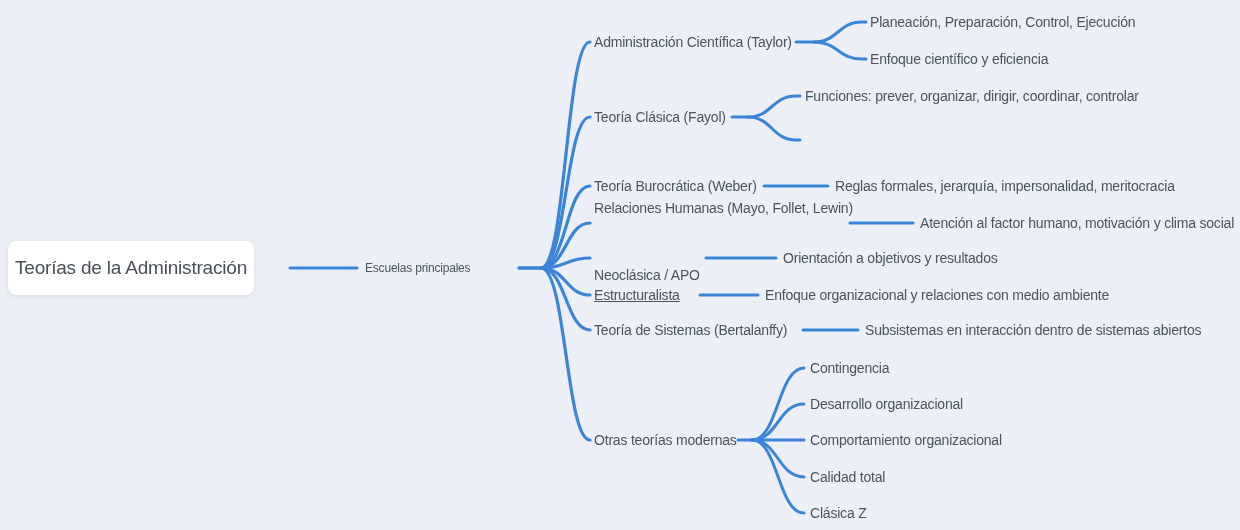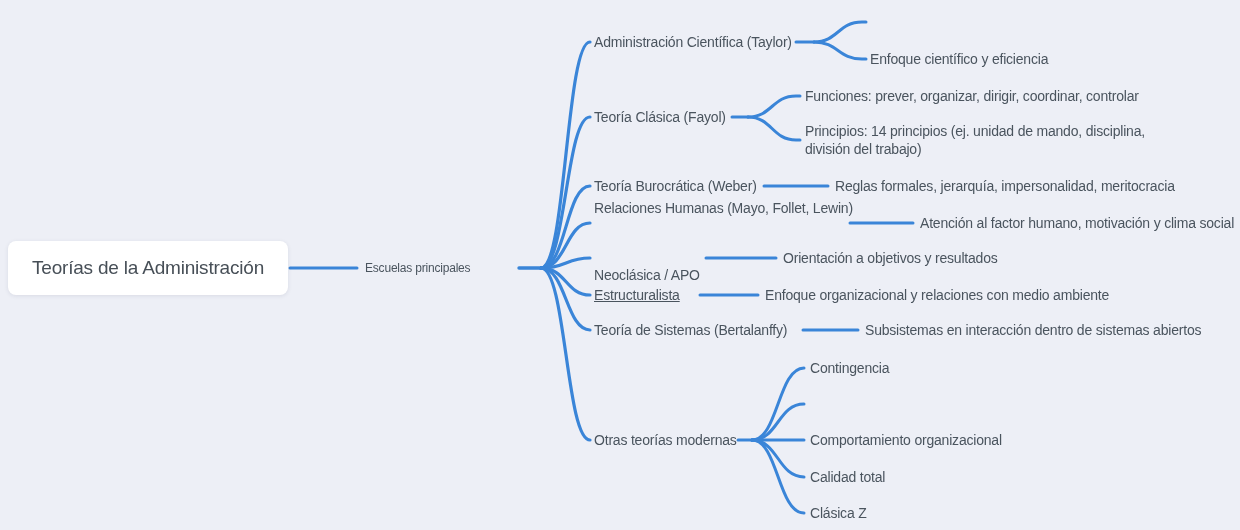--- a/index.html
+++ b/index.html
@@ -40,21 +40,21 @@
     font-weight:500;
     line-height:18px;
     cursor:pointer;
   }
   .node.wrap{
     white-space:pre-line;
   }
   .root-node{
     position:absolute;
     left:8px;top:241px;
-    width:280px;height:54px;
+    width:246px;height:54px;
     background:var(--rootbg);
     border-radius:8px;
     box-shadow:0 1px 4px rgba(40,50,80,0.10);
     display:flex;
     align-items:center;
     justify-content:center;
     color:#474f57;
     font-size:19px;
     font-weight:500;
     letter-spacing:-0.2px;
@@ -113,34 +113,34 @@
 
   <div class="node" style="left:594px;top:42px;">Administración Científica (Taylor)</div>
   <div class="node" style="left:594px;top:117px;">Teoría Clásica (Fayol)</div>
   <div class="node" style="left:594px;top:186px;">Teoría Burocrática (Weber)</div>
   <div class="node" style="left:594px;top:208px;text-align:right;">Relaciones Humanas (Mayo, Follet, Lewin)</div>
   <div class="node" style="left:594px;top:258px;margin-top:17px;">Neoclásica / APO</div>
   <div class="node" style="left:594px;top:295px;text-decoration:underline;">Estructuralista</div>
   <div class="node" style="left:594px;top:330px;">Teoría de Sistemas (Bertalanffy)</div>
   <div class="node" style="left:594px;top:440px;">Otras teorías modernas</div>
 
+  <div class="node" style="left:870px;top:22px;">Planeación, Preparación, Control, Ejecución</div>
   <div class="node" style="left:870px;top:59px;">Enfoque científico y eficiencia</div>
 
   <div class="node" style="left:805px;top:96px;">Funciones: prever, organizar, dirigir, coordinar, controlar</div>
-  <div class="node wrap" style="left:805px;top:140px;">Principios: 14 principios (ej. unidad de mando, disciplina,
-división del trabajo)</div>
 
   <div class="node" style="left:920px;top:223px;">Atención al factor humano, motivación y clima social</div>
 
   <div class="node" style="left:835px;top:186px;">Reglas formales, jerarquía, impersonalidad, meritocracia</div>
 
   <div class="node" style="left:783px;top:258px;">Orientación a objetivos y resultados</div>
 
   <div class="node" style="left:765px;top:295px;">Enfoque organizacional y relaciones con medio ambiente</div>
 
   <div class="node" style="left:865px;top:330px;">Subsistemas en interacción dentro de sistemas abiertos</div>
 
   <div class="node" style="left:810px;top:368px;">Contingencia</div>
+  <div class="node" style="left:810px;top:404px;">Desarrollo organizacional</div>
   <div class="node" style="left:810px;top:440px;">Comportamiento organizacional</div>
   <div class="node" style="left:810px;top:477px;">Calidad total</div>
   <div class="node" style="left:810px;top:513px;">Clásica Z</div>
 
 </div>
 
 </body></html>

